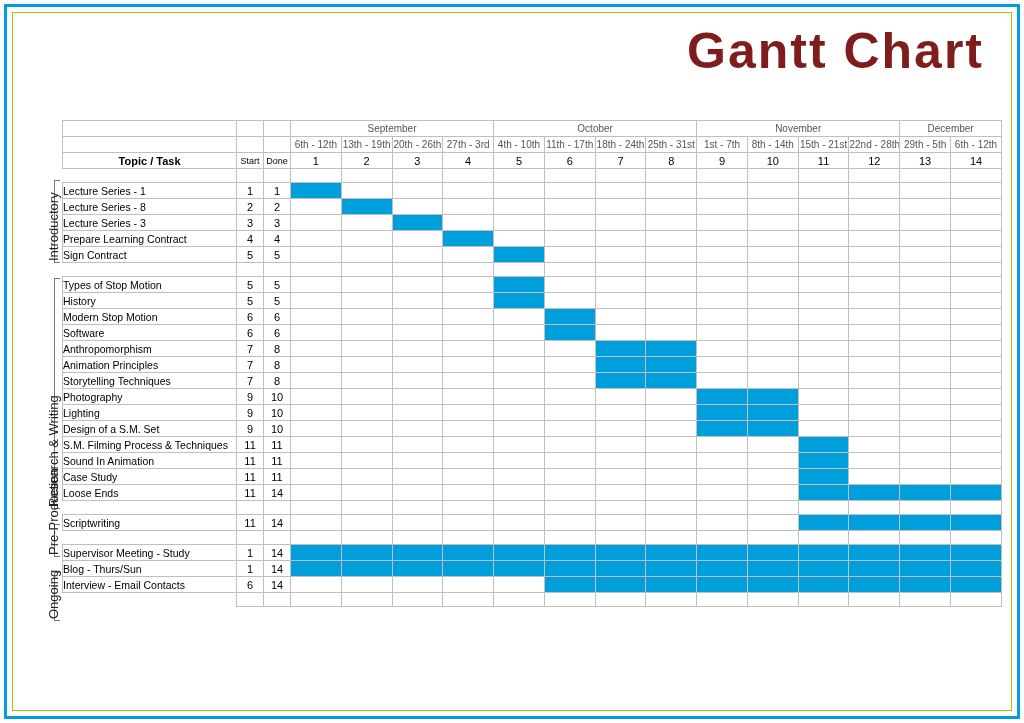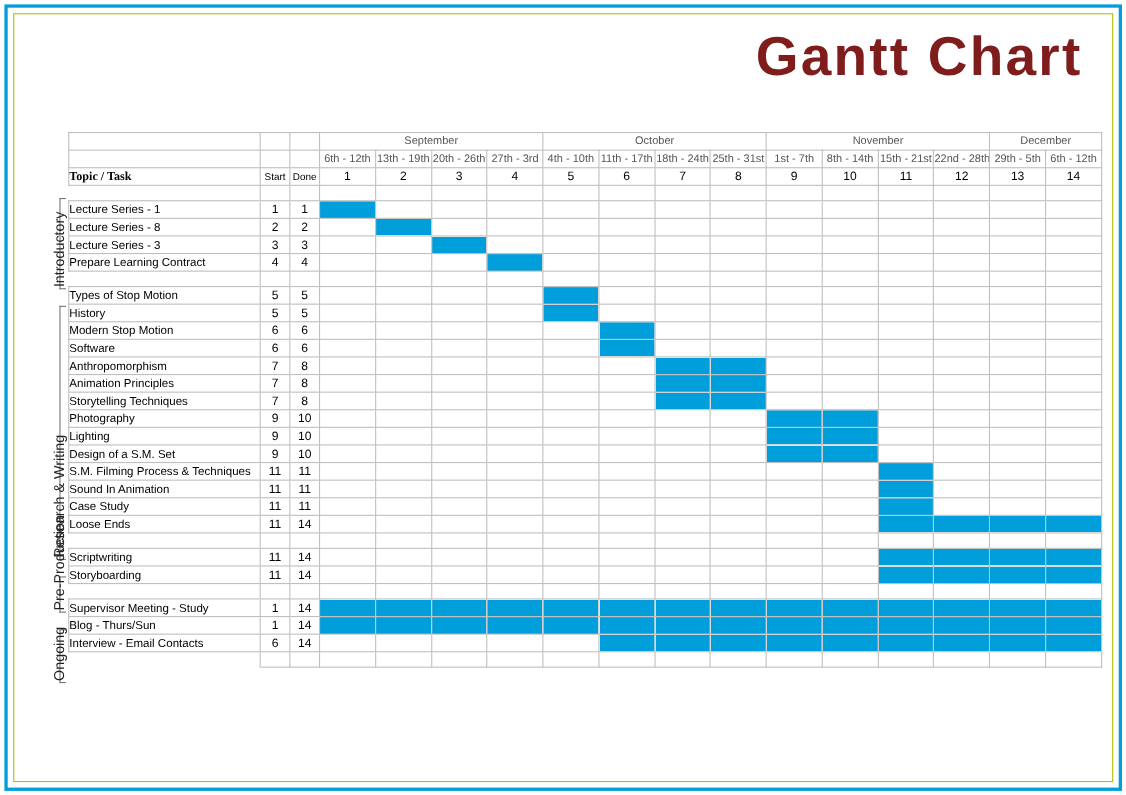--- a/index.html
+++ b/index.html
@@ -87,24 +87,23 @@
     height: 14px;
   }
   th.wknum {
     font-size: 11px;
     font-weight: 400;
     text-align: center;
     height: 16px;
   }
   th.topic-head {
     font-weight: 700;
-    text-align: left;
+    text-align: center;
     padding-left: 4px;
     font-size: 11px;
-    font-family: Liberation Serif, serif;
   }
   th.sd-head {
     font-size: 9px;
     font-weight: 400;
     text-align: center;
   }
   td.taskname {
     text-align: left;
     padding-left: 4px;
     font-size: 10.5px;
@@ -305,20 +304,39 @@
           <td></td>
           <td></td>
           <td></td>
           <td></td>
           <td></td>
           <td></td>
           <td></td>
           <td></td>
           <td></td>
         </tr>
+        <tr>
+          <td class="taskname">Sign Contract</td>
+          <td class="num">5</td>
+          <td class="num">5</td>
+          <td></td>
+          <td></td>
+          <td></td>
+          <td></td>
+          <td class="bar"></td>
+          <td></td>
+          <td></td>
+          <td></td>
+          <td></td>
+          <td></td>
+          <td></td>
+          <td></td>
+          <td></td>
+          <td></td>
+        </tr>
         <tr class="spacer">
           <td class="no-left-border"></td>
           <td></td>
           <td></td>
           <td></td>
           <td></td>
           <td></td>
           <td></td>
           <td></td>
           <td></td>
@@ -628,39 +646,20 @@
           <td></td>
           <td></td>
           <td></td>
           <td></td>
           <td></td>
           <td class="bar"></td>
           <td class="bar"></td>
           <td class="bar"></td>
           <td class="bar"></td>
         </tr>
-        <tr>
-          <td class="taskname">Storyboarding</td>
-          <td class="num">11</td>
-          <td class="num">14</td>
-          <td></td>
-          <td></td>
-          <td></td>
-          <td></td>
-          <td></td>
-          <td></td>
-          <td></td>
-          <td></td>
-          <td></td>
-          <td></td>
-          <td class="bar"></td>
-          <td class="bar"></td>
-          <td class="bar"></td>
-          <td class="bar"></td>
-        </tr>
         <tr class="spacer">
           <td class="no-left-border"></td>
           <td></td>
           <td></td>
           <td></td>
           <td></td>
           <td></td>
           <td></td>
           <td></td>
           <td></td>

